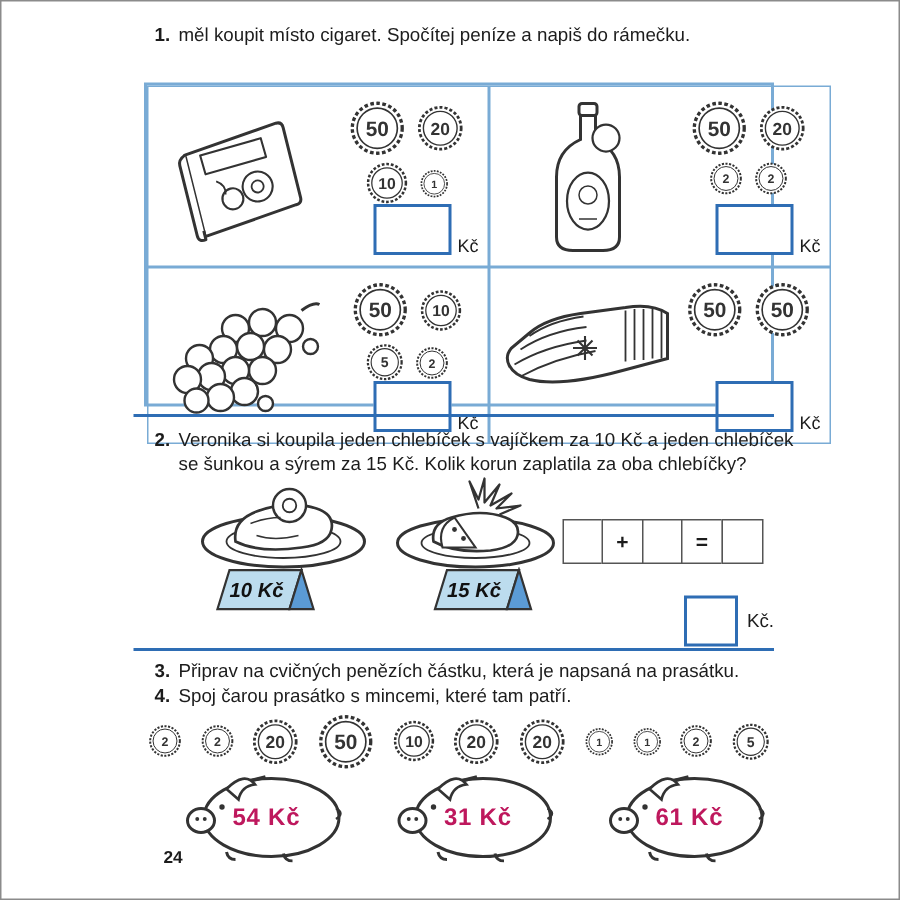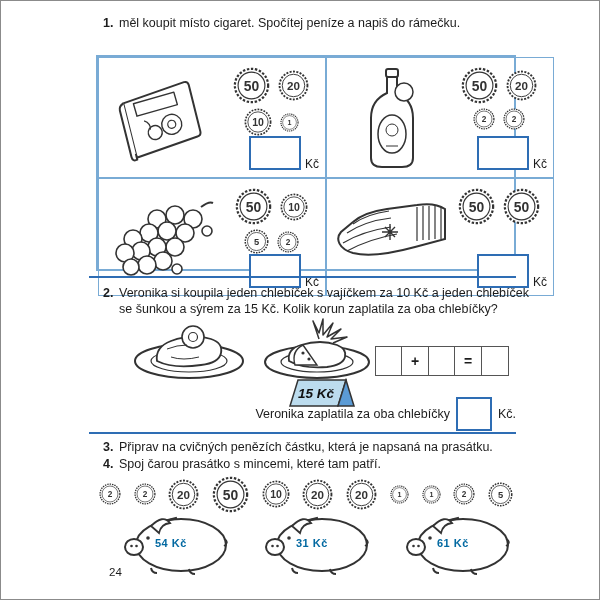--- a/index.html
+++ b/index.html
@@ -44,22 +44,22 @@
   .tag{position:absolute;}
   #tag1{left:142px;top:377px;} #tag2{left:287px;top:377px;}
   #ansline2{position:absolute;left:95px;top:396px;width:420px;display:flex;justify-content:flex-end;align-items:center;gap:6px;font-size:12.5px;}
   #ansline2 .ansbox{width:32px;height:30px;}
 
   
   #coin-strip{position:absolute;left:98px;top:472px;width:414px;height:42px;
     display:flex;align-items:center;justify-content:space-between;}
   #piggy-row{position:absolute;left:120px;top:512px;width:390px;display:flex;justify-content:space-between;}
   .piggy{position:relative;width:108px;height:62px;}
-  .piggy .amount{position:absolute;left:34px;top:24px;font-size:11px;font-weight:bold;color:#0369a1;letter-spacing:.5px;}
-  .page-number{position:absolute;left:108px;top:565px;font-size:11.5px;font-weight:normal;}
+  .piggy .amount{position:absolute;left:34px;top:24px;font-size:16px;font-weight:bold;color:#be185d;letter-spacing:.5px;}
+  .page-number{position:absolute;left:108px;top:565px;font-size:11.5px;font-weight:bold;}
   svg text{font-family:"Liberation Sans",sans-serif;}
 </style>
 </head>
 <body>
 
 <div class="page">
 
   <p class="ttext" id="t1text">
     <span class="tnum">1.</span>
     <span class="tline">měl koupit místo cigaret. Spočítej peníze a napiš do rámečku.</span>
@@ -296,28 +296,32 @@
 </svg></div>
 
   <div id="eq-strip">
       <div class="eqcell"></div>
       <div class="eqcell">+</div>
       <div class="eqcell"></div>
       <div class="eqcell">=</div>
       <div class="eqcell"></div>
     </div>
 
+  <div class="tag" id="tag1"><svg width="68" height="30" viewBox="0 0 68 30">
+        <polygon points="10,2 58,2 50,28 2,28" fill="#bcdcee" stroke="#333" stroke-width="1.5"></polygon>
+        <polygon points="58,2 66,28 50,28" fill="#5b9bd5" stroke="#333" stroke-width="1.5"></polygon>
+        <text x="28" y="20" text-anchor="middle" font-size="13.5" font-weight="bold" font-style="italic" fill="#111">10 Kč</text>
+      </svg></div>
   <div class="tag" id="tag2"><svg width="68" height="30" viewBox="0 0 68 30">
         <polygon points="10,2 58,2 50,28 2,28" fill="#bcdcee" stroke="#333" stroke-width="1.5"></polygon>
         <polygon points="58,2 66,28 50,28" fill="#5b9bd5" stroke="#333" stroke-width="1.5"></polygon>
         <text x="28" y="20" text-anchor="middle" font-size="13.5" font-weight="bold" font-style="italic" fill="#111">15 Kč</text>
       </svg></div>
 
   <div id="ansline2">
-    <span>Veronika zaplatila za oba chlebíčky</span>
     <span class="ansbox"></span>
     <span>Kč.</span>
   </div>
 
   <hr class="blue-rule" id="rule2">
 
   <p class="ttext" id="t3text">
     <span class="tnum">3.</span>
     <span class="tline">Připrav na cvičných penězích částku, která je napsaná na prasátku.</span>
   </p>

